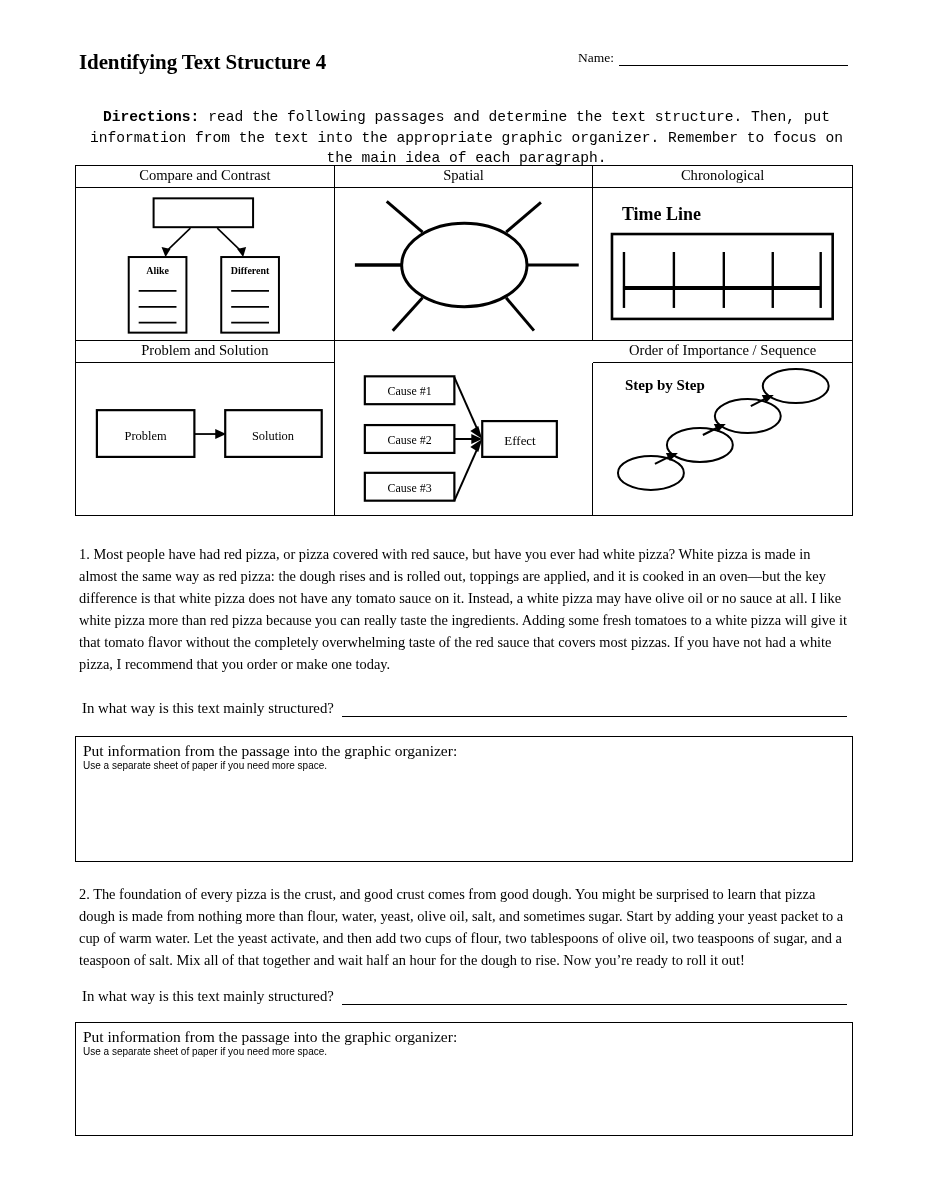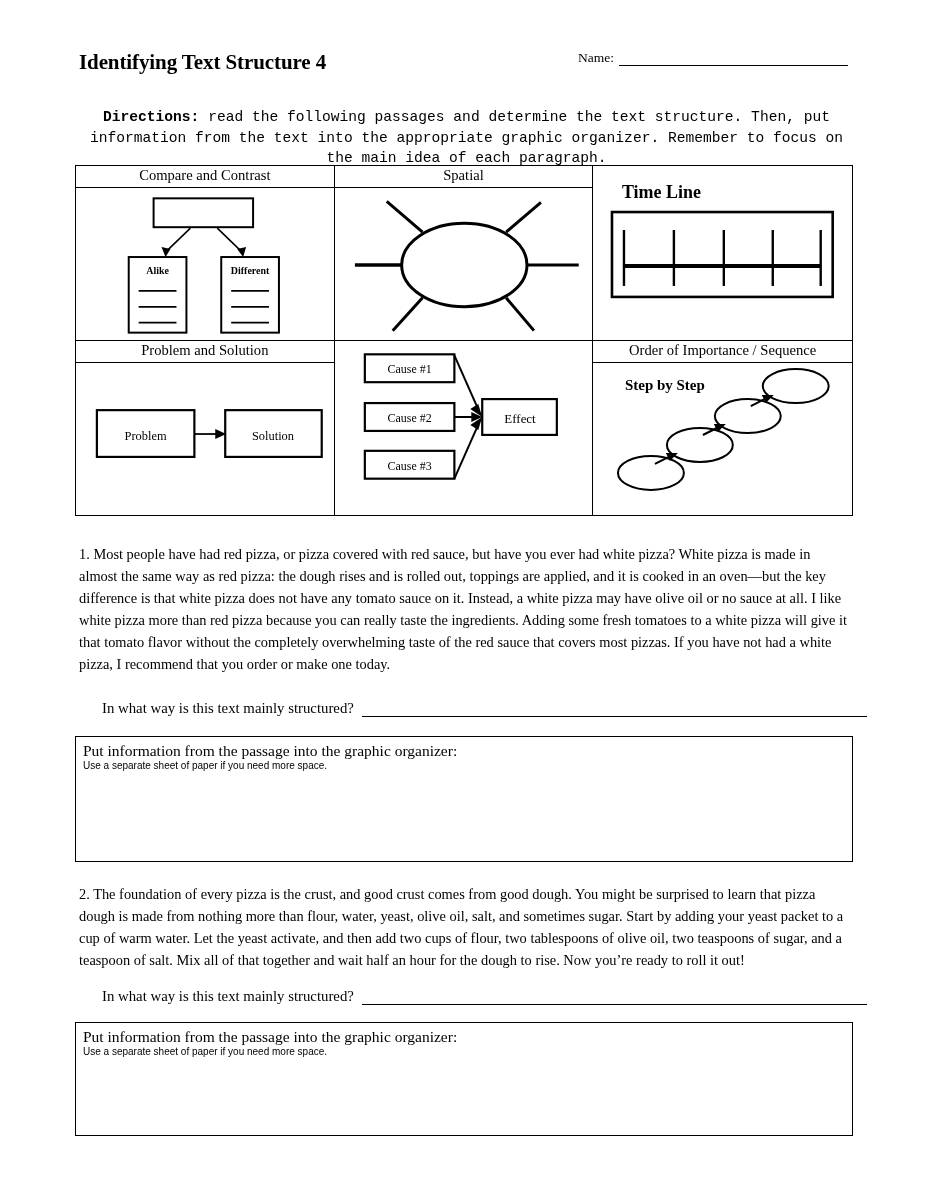--- a/index.html
+++ b/index.html
@@ -60,21 +60,21 @@
   
   .organizer {
     position: absolute;
     left: 75px;
     top: 165px;
     width: 778px;
     border: 1.5px solid #000;
     border-collapse: collapse;
     box-sizing: border-box;
   }
-  .org-row { display: flex; }
+  .org-row { display: flex; align-items: flex-end; }
   .org-cell {
     box-sizing: border-box;
     width: 33.3333%;
     border-right: 1.5px solid #000;
     position: relative;
   }
   .org-cell:last-child { border-right: none; }
   .org-head {
     text-align: center;
     font-size: 14.6px;
@@ -103,21 +103,20 @@
   #passage-1 { top: 543px; }
   #passage-2 { top: 883px; }
 
   .question-row {
     position: absolute;
     left: 82px;
     width: 765px;
     display: flex;
     align-items: flex-end;
     font-size: 14.8px;
-    margin-left: 20px;
   }
   #question-1 { top: 700px; }
   #question-2 { top: 988px; }
   .q-label { white-space: nowrap; }
   .q-rule {
     flex: 1;
     margin-left: 8px;
     border-bottom: 1.2px solid #000;
     height: 15px;
   }
@@ -193,20 +192,21 @@
           <line x1="193" y1="77" x2="245" y2="77" stroke="#000" stroke-width="3"></line>
           <line x1="88" y1="44" x2="52" y2="13" stroke="#000" stroke-width="3"></line>
           <line x1="172" y1="44" x2="207" y2="14" stroke="#000" stroke-width="3"></line>
           <line x1="88" y1="110" x2="58" y2="143" stroke="#000" stroke-width="3"></line>
           <line x1="172" y1="110" x2="200" y2="143" stroke="#000" stroke-width="3"></line>
         </svg>
       </div>
     </div>
 
     <div class="org-cell">
+      <div class="org-head">Chronological</div>
       <div class="org-body">
         <svg class="diagram" viewBox="0 0 259 152" preserveAspectRatio="xMidYMid meet">
           <text x="29" y="32" font-family="Liberation Serif, serif" font-size="18" font-weight="bold">Time Line</text>
           <rect x="19" y="46" width="221" height="85" fill="#fff" stroke="#000" stroke-width="2.6"></rect>
           <line x1="30" y1="100" x2="228" y2="100" stroke="#000" stroke-width="4"></line>
           <line x1="31" y1="64" x2="31" y2="120" stroke="#000" stroke-width="2.4"></line>
           <line x1="81" y1="64" x2="81" y2="120" stroke="#000" stroke-width="2.4"></line>
           <line x1="131" y1="64" x2="131" y2="120" stroke="#000" stroke-width="2.4"></line>
           <line x1="180" y1="64" x2="180" y2="120" stroke="#000" stroke-width="2.4"></line>
           <line x1="228" y1="64" x2="228" y2="120" stroke="#000" stroke-width="2.4"></line>

